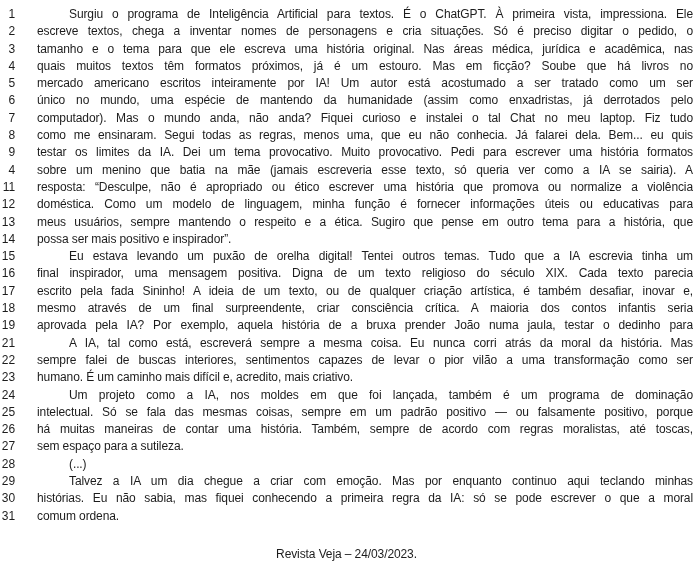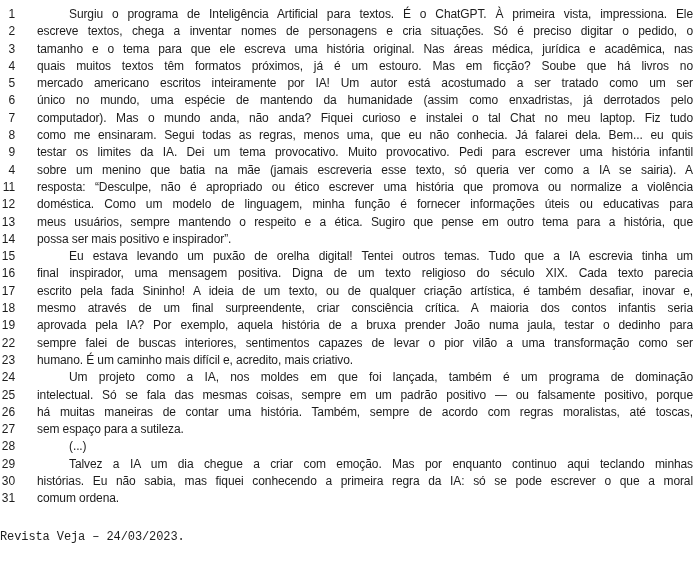--- a/index.html
+++ b/index.html
@@ -44,23 +44,22 @@
     max-height: 17.3px;
   }
   .line-text.indent {
     text-indent: 32px;
   }
   .line-text.par-end {
     text-align-last: left;
   }
   .footer {
     margin-top: 21px;
-    text-align: left;
+    text-align: center;
     line-height: 17.3px;
-    font-family: Liberation Mono, monospace;
   }
 </style>
 </head>
 <body>
 
 <div class="page">
   <div class="text-body">
       <div class="line">
     <span class="line-number">1</span>
     <span class="line-text indent">Surgiu o programa de Inteligência Artificial para textos. É o ChatGPT. À primeira vista, impressiona. Ele</span>
@@ -88,21 +87,21 @@
       <div class="line">
     <span class="line-number">7</span>
     <span class="line-text">computador). Mas o mundo anda, não anda? Fiquei curioso e instalei o tal Chat no meu laptop. Fiz tudo</span>
   </div>
       <div class="line">
     <span class="line-number">8</span>
     <span class="line-text">como me ensinaram. Segui todas as regras, menos uma, que eu não conhecia. Já falarei dela. Bem... eu quis</span>
   </div>
       <div class="line">
     <span class="line-number">9</span>
-    <span class="line-text">testar os limites da IA. Dei um tema provocativo. Muito provocativo. Pedi para escrever uma história infantil</span>
+    <span class="line-text">testar os limites da IA. Dei um tema provocativo. Muito provocativo. Pedi para escrever uma história formatos</span>
   </div>
       <div class="line">
     <span class="line-number">4</span>
     <span class="line-text">sobre um menino que batia na mãe (jamais escreveria esse texto, só queria ver como a IA se sairia). A</span>
   </div>
       <div class="line">
     <span class="line-number">11</span>
     <span class="line-text">resposta: “Desculpe, não é apropriado ou ético escrever uma história que promova ou normalize a violência</span>
   </div>
       <div class="line">
@@ -129,20 +128,24 @@
     <span class="line-number">17</span>
     <span class="line-text">escrito pela fada Sininho! A ideia de um texto, ou de qualquer criação artística, é também desafiar, inovar e,</span>
   </div>
       <div class="line">
     <span class="line-number">18</span>
     <span class="line-text">mesmo através de um final surpreendente, criar consciência crítica. A maioria dos contos infantis seria</span>
   </div>
       <div class="line">
     <span class="line-number">19</span>
     <span class="line-text">aprovada pela IA? Por exemplo, aquela história de a bruxa prender João numa jaula, testar o dedinho para</span>
+  </div>
+      <div class="line">
+    <span class="line-number">21</span>
+    <span class="line-text indent">A IA, tal como está, escreverá sempre a mesma coisa. Eu nunca corri atrás da moral da história. Mas</span>
   </div>
       <div class="line">
     <span class="line-number">22</span>
     <span class="line-text">sempre falei de buscas interiores, sentimentos capazes de levar o pior vilão a uma transformação como ser</span>
   </div>
       <div class="line">
     <span class="line-number">23</span>
     <span class="line-text par-end">humano. É um caminho mais difícil e, acredito, mais criativo.</span>
   </div>
       <div class="line">

